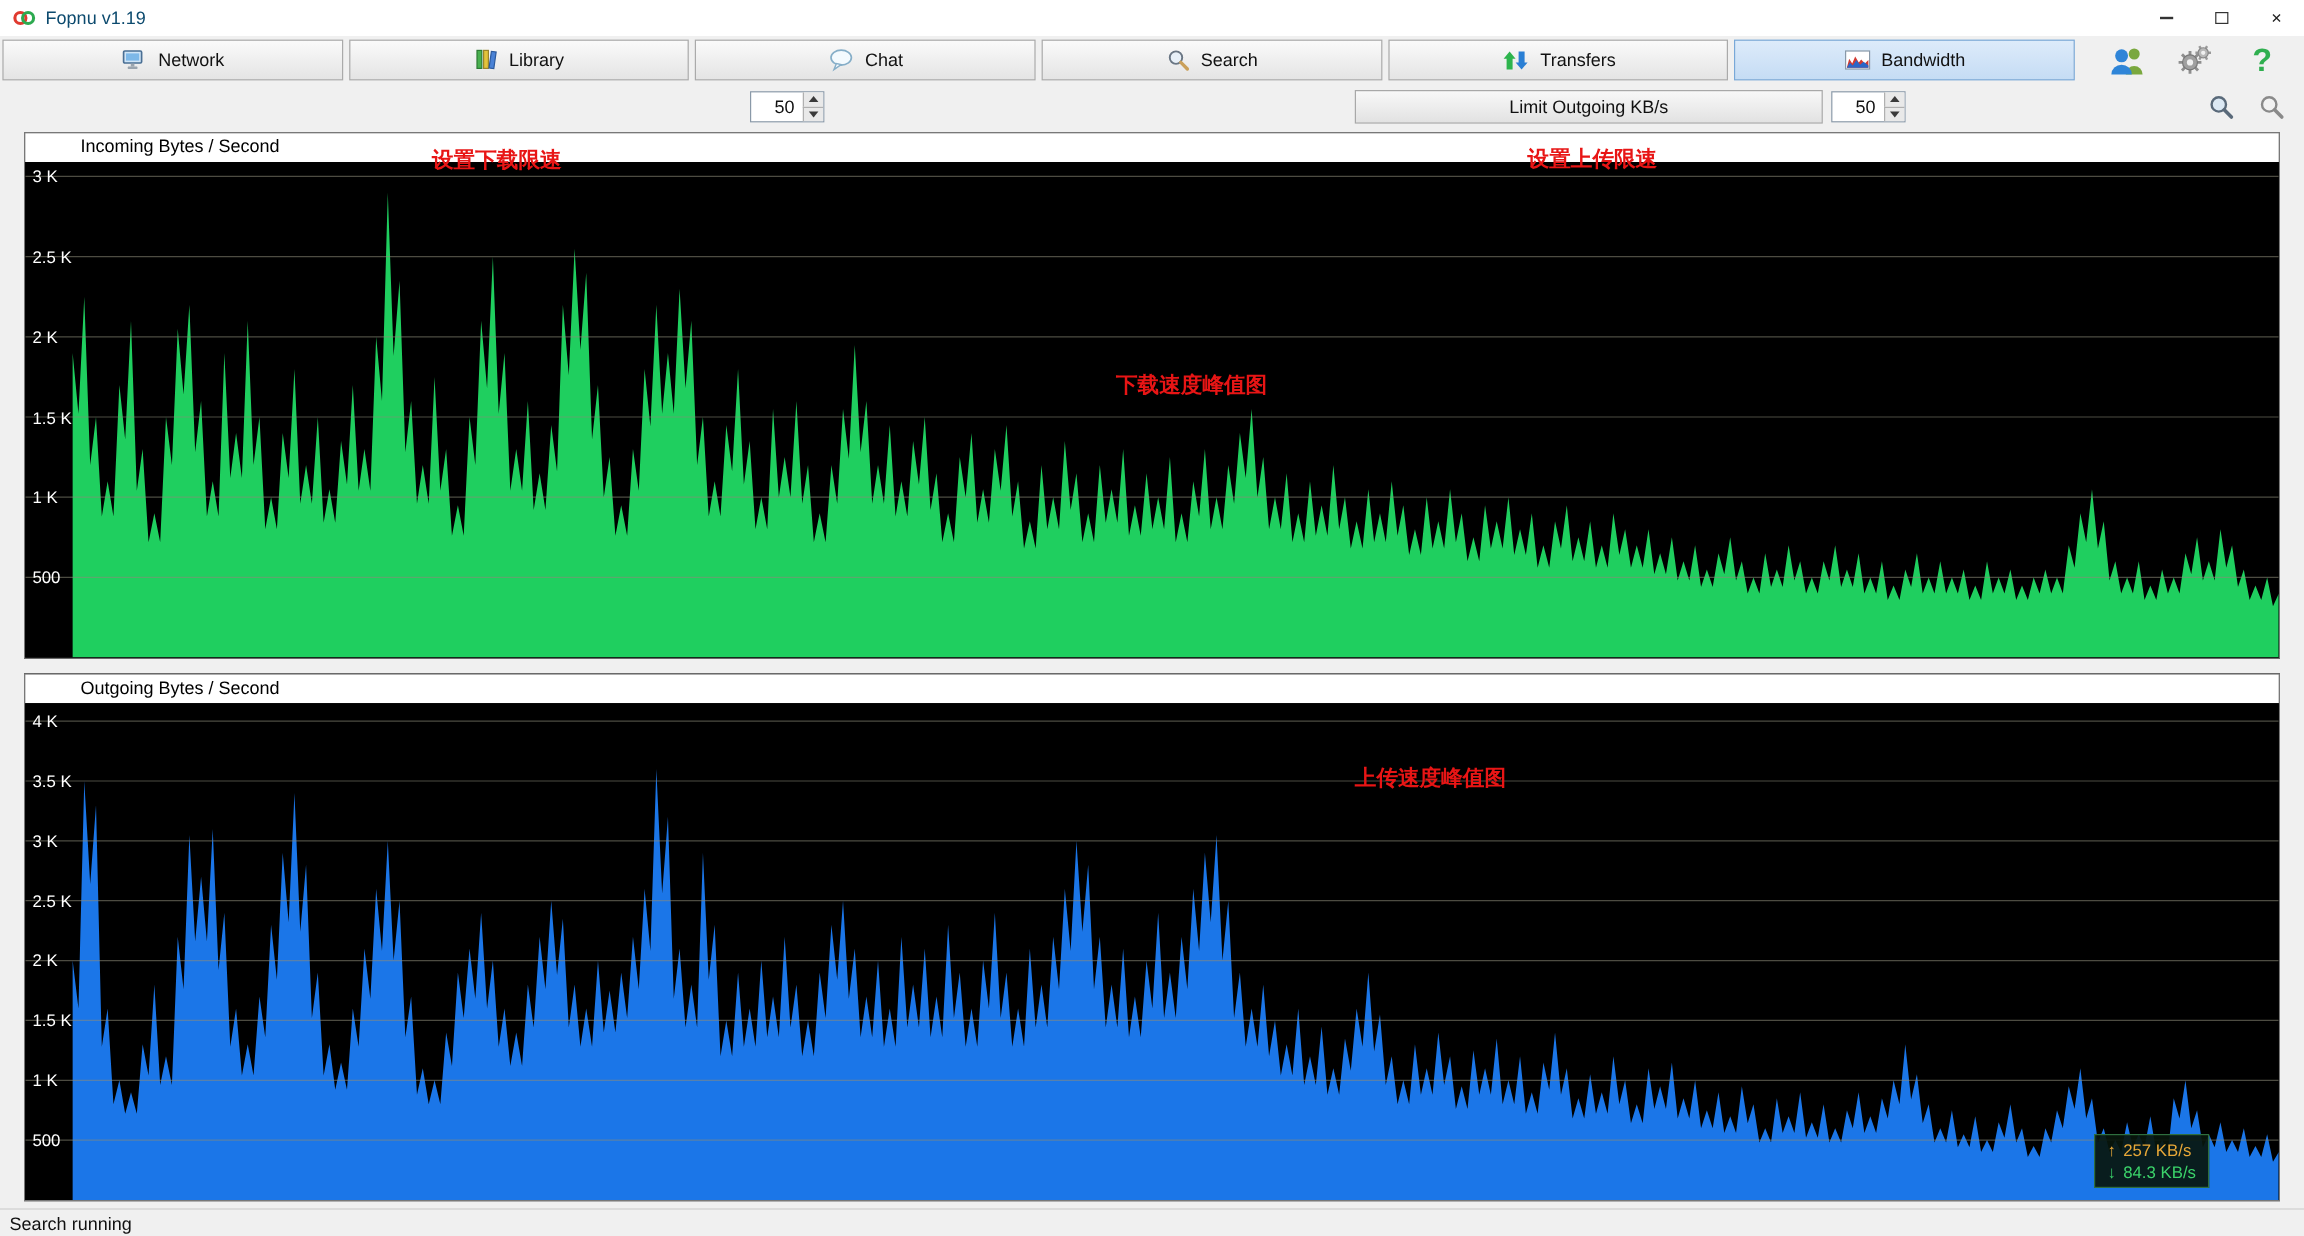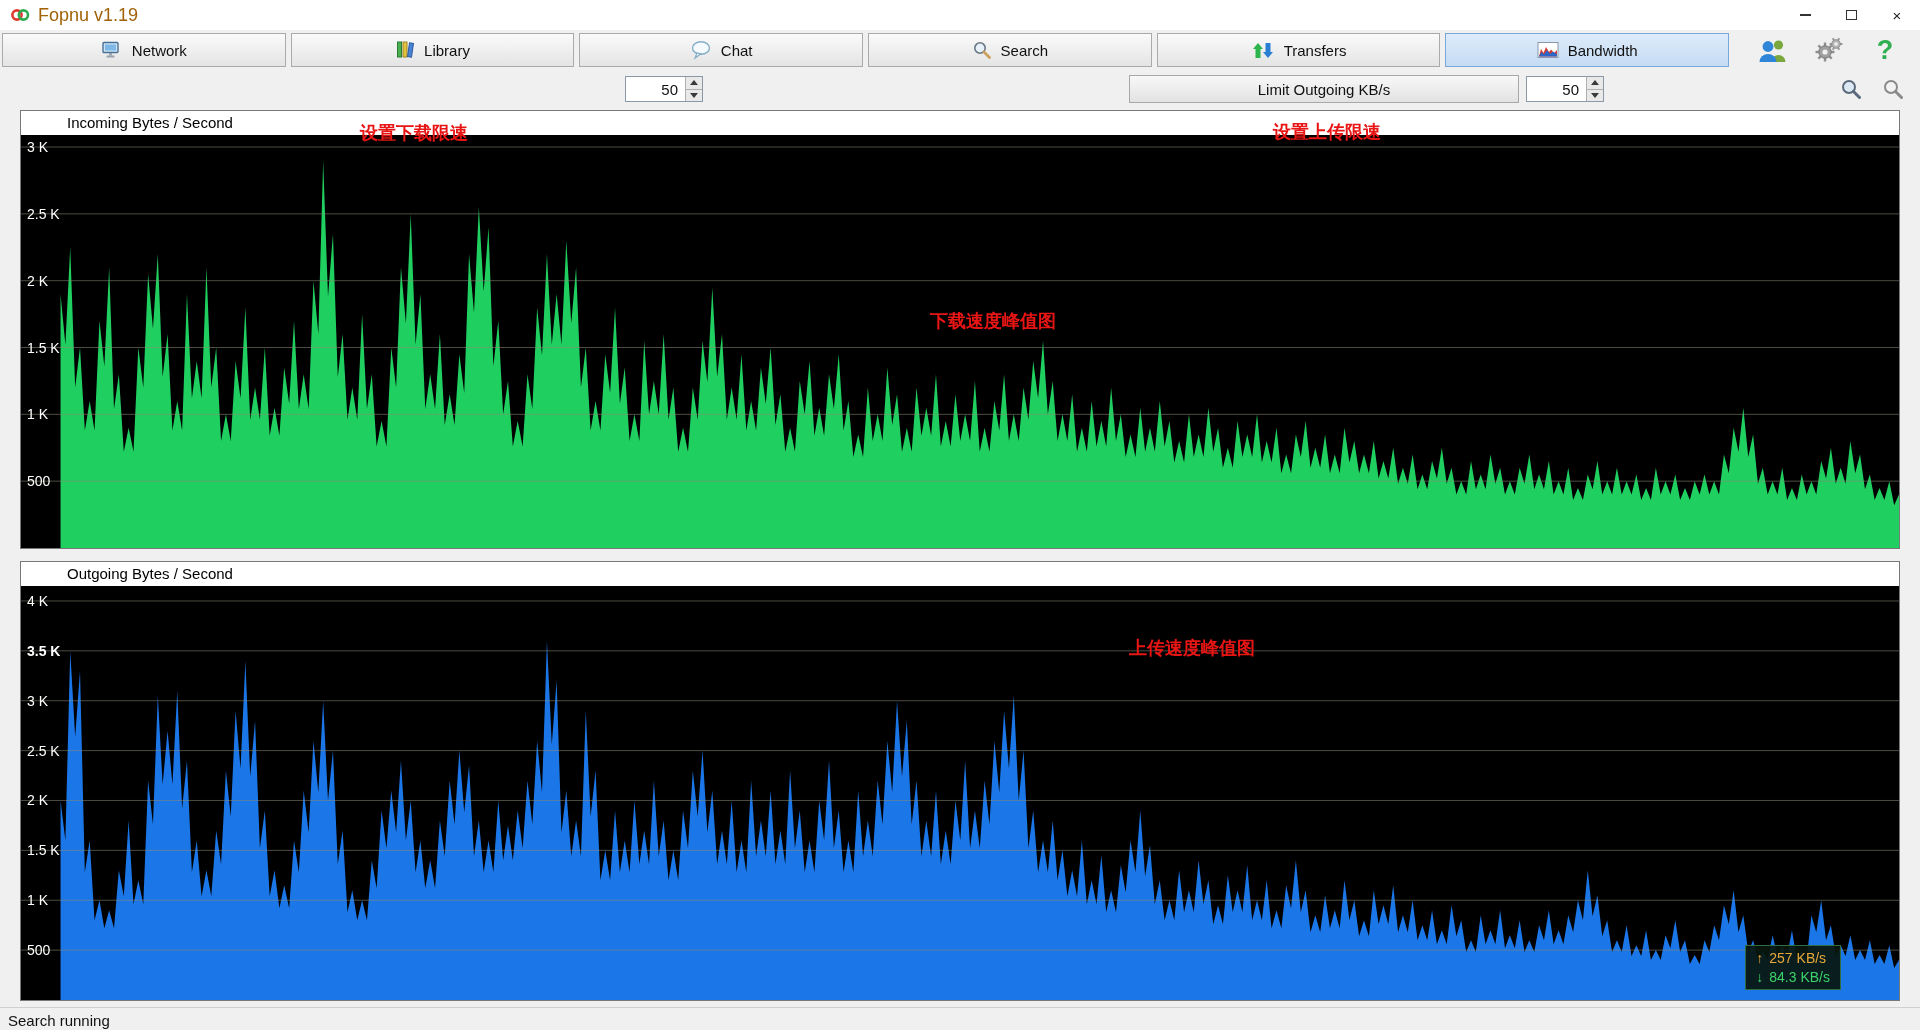--- a/index.html
+++ b/index.html
@@ -4,40 +4,40 @@
 <title>Fopnu v1.19</title>
 <style>
 *{box-sizing:border-box;margin:0;padding:0}
 html,body{width:1920px;height:1030px;overflow:hidden;background:#f0f0f0;
   font-family:"Liberation Sans","DejaVu Sans",sans-serif;-webkit-font-smoothing:antialiased}
 .app{position:relative;width:1920px;height:1030px;display:flex;flex-direction:column;background:#f0f0f0}
 
 
 .titlebar{flex:0 0 30px;height:30px;background:#fff;display:flex;align-items:center;padding-left:10px}
 .titlebar .logo{width:20px;height:20px;margin-right:8px;flex:0 0 auto}
-.titlebar .title{font-size:18px;color:#a16207}
+.titlebar .title{font-size:15px;color:#0c4a6e}
 .win-controls{margin-left:auto;display:flex;height:100%}
 .win-btn{width:46px;height:100%;display:flex;align-items:center;justify-content:center;font-size:15px;color:#222;cursor:default}
 .min-bar{width:11px;border-bottom:2px solid #333}
 .max-box{width:11px;height:10px;border:1.5px solid #333}
 
 
 .toolbar{flex:0 0 40px;display:flex;align-items:center;gap:5px;padding:3px 6px 3px 2px}
 .tab{flex:1 1 0;height:34px;display:flex;align-items:center;justify-content:center;gap:9px;
   background:linear-gradient(#fafafa,#e4e4e4);border:1px solid #aaa;font-size:15px;color:#111;cursor:pointer}
 .tab.active{background:linear-gradient(#ddebfa,#c5dcf4);border-color:#78a8d8}
 .tool-icons{flex:0 0 auto;display:flex;align-items:center;gap:14px;padding:0 8px 0 18px}
 .tool-btn{width:42px;height:34px;display:flex;align-items:center;justify-content:center;cursor:pointer}
 .help-q{font-size:27px;font-weight:bold;color:#2faf4f;line-height:1}
 
 
 .limitsbar{flex:0 0 38px;position:relative}
 .limit-btn{position:absolute;top:5px;height:28px;display:flex;align-items:center;justify-content:center;
   background:linear-gradient(#f8f8f8,#e2e2e2);border:1px solid #a8a8a8;font-size:15px;color:#111;cursor:pointer}
-.spinbox{position:absolute;top:6px;width:78px;height:26px}
+.spinbox{position:absolute;top:6px;width:62px;height:26px}
 .spin-input{width:100%;height:100%;border:1px solid #8a99a8;background:#fff;text-align:right;
   padding-right:24px;font-size:15px;font-family:inherit;color:#111}
 .spin-arrows{position:absolute;right:1px;top:1px;width:17px;height:24px;display:flex;flex-direction:column}
 .spin-btn{flex:1 1 0;background:#e9e9e9;border-left:1px solid #b0b0b0;display:flex;align-items:center;justify-content:center;cursor:pointer}
 .spin-btn + .spin-btn{border-top:1px solid #b0b0b0}
 .tri-up{width:0;height:0;border-left:4px solid transparent;border-right:4px solid transparent;border-bottom:5px solid #3a3a3a}
 .tri-down{width:0;height:0;border-left:4px solid transparent;border-right:4px solid transparent;border-top:5px solid #3a3a3a}
 .zoom-btn{position:absolute;top:4px;width:30px;height:30px;display:flex;align-items:center;justify-content:center;cursor:pointer}
 
 
@@ -251,21 +251,21 @@
         <div class="ov-row ov-up">
           <span>↑</span>
           <span>257 KB/s</span>
         </div>
         <div class="ov-row ov-down">
           <span>↓</span>
           <span>84.3 KB/s</span>
         </div>
       </div>
     <span class="tick" style="top: calc(3.61% - 8px);">4 K</span>
-        <span class="tick" style="top: calc(15.66% - 8px); font-weight: bold;">3.5 K</span>
+        <span class="tick" style="top: calc(15.66% - 8px);">3.5 K</span>
         <span class="tick" style="top: calc(27.71% - 8px);">3 K</span>
         <span class="tick" style="top: calc(39.76% - 8px);">2.5 K</span>
         <span class="tick" style="top: calc(51.81% - 8px);">2 K</span>
         <span class="tick" style="top: calc(63.86% - 8px);">1.5 K</span>
         <span class="tick" style="top: calc(75.9% - 8px);">1 K</span>
         <span class="tick" style="top: calc(87.95% - 8px);">500</span>
       </div>
   </div>
 
   <div class="spacer6"></div>

